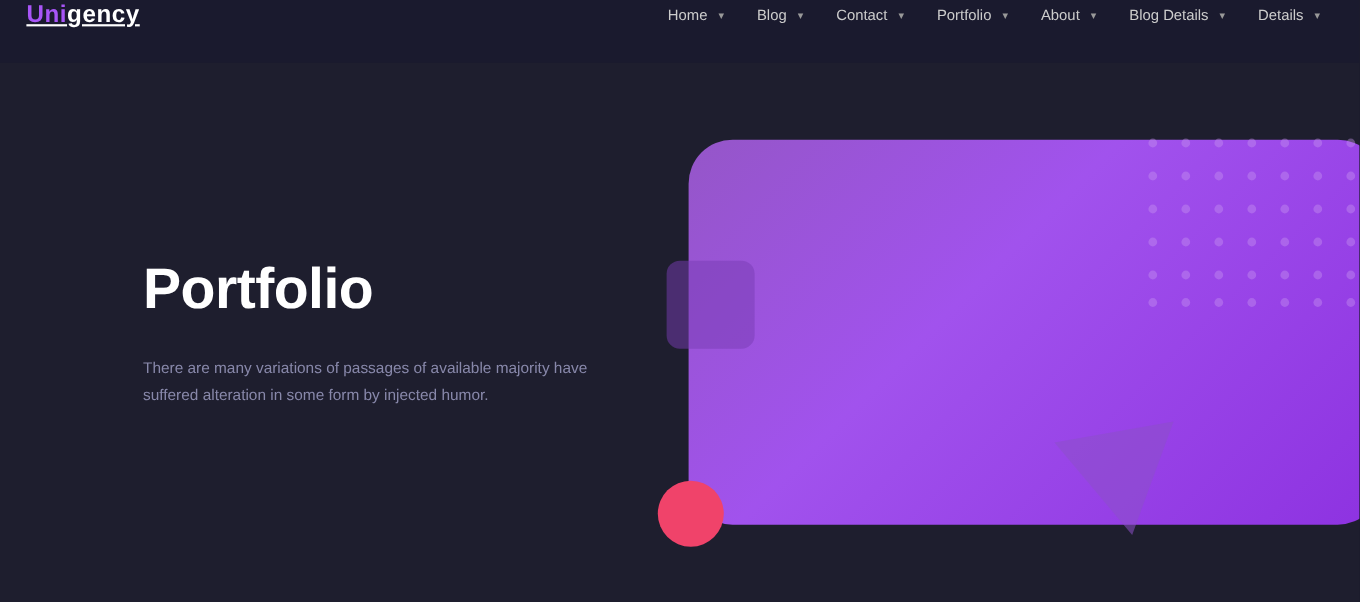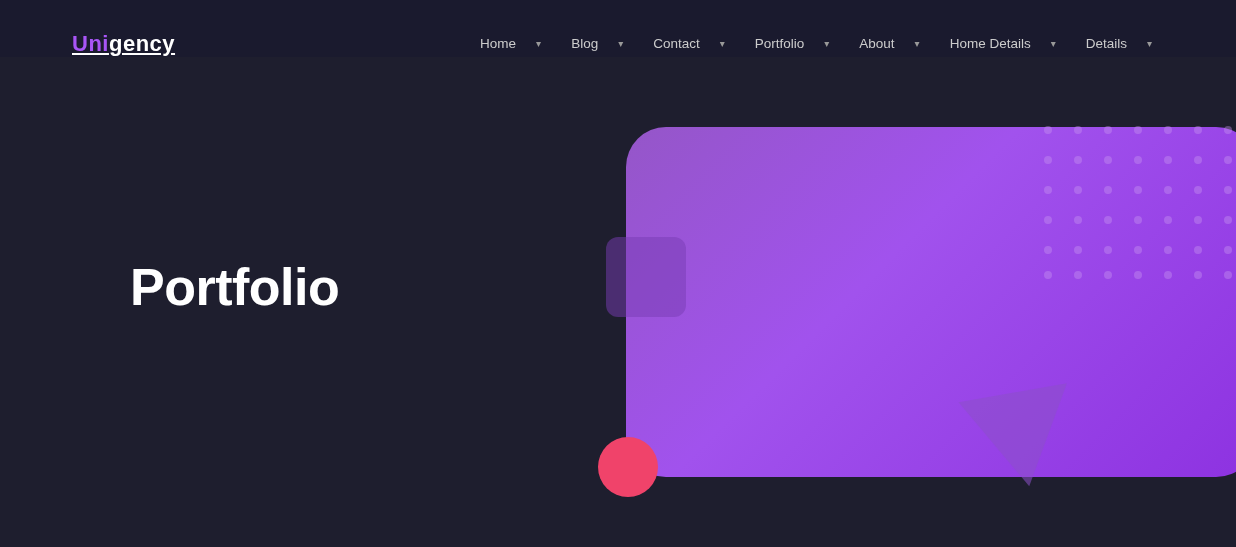--- a/index.html
+++ b/index.html
@@ -8,23 +8,23 @@
       width: 1236px;
       height: 547px;
       overflow: hidden;
       font-family: 'Segoe UI', Arial, sans-serif;
       background-color: #1e1e2e;
     }
 
     
     .navbar {
       display: flex;
-      align-items: flex-end;
+      align-items: flex-start;
       justify-content: space-between;
-      padding: 0 72px;
+      padding: 0 24px;
       height: 57px;
       background-color: #1a1a2e;
       position: relative;
       z-index: 10;
     }
 
     .logo {
       font-size: 22px;
       font-weight: 600;
       color: #ffffff;
@@ -42,21 +42,21 @@
       list-style: none;
     }
 
     .nav-links li a {
       color: #cccccc;
       text-decoration: none;
       font-size: 13.5px;
       padding: 6px 12px;
       display: flex;
       align-items: center;
-      gap: 20px;
+      gap: 10px;
       transition: color 0.2s;
     }
 
     .chevron {
       font-size: 10px;
       color: #999;
     }
 
     
     .hero {
@@ -192,37 +192,38 @@
       </a>
     </li>
     <li>
       <a href="#">
         <span>About</span>
         <span class="chevron">▾</span>
       </a>
     </li>
     <li>
       <a href="#">
-        <span>Home Details</span>
+        <span>Blog Details</span>
         <span class="chevron">▾</span>
       </a>
     </li>
     <li>
       <a href="#">
         <span>Details</span>
         <span class="chevron">▾</span>
       </a>
     </li>
   </ul>
 </nav>
 
 <section class="hero">
 
   <div class="hero-content">
     <h1 class="hero-title">Portfolio</h1>
+    <p class="hero-description">There are many variations of passages of available majority have suffered alteration in some form by injected humor.</p>
   </div>
 
   <div class="shapes-container">
 
     <div class="shape-main-rect"></div>
 
     <svg class="dot-grid-svg" width="210" height="165" viewBox="0 0 210 165">
       <g fill="rgba(180,120,230,0.45)">
         
       </g>

